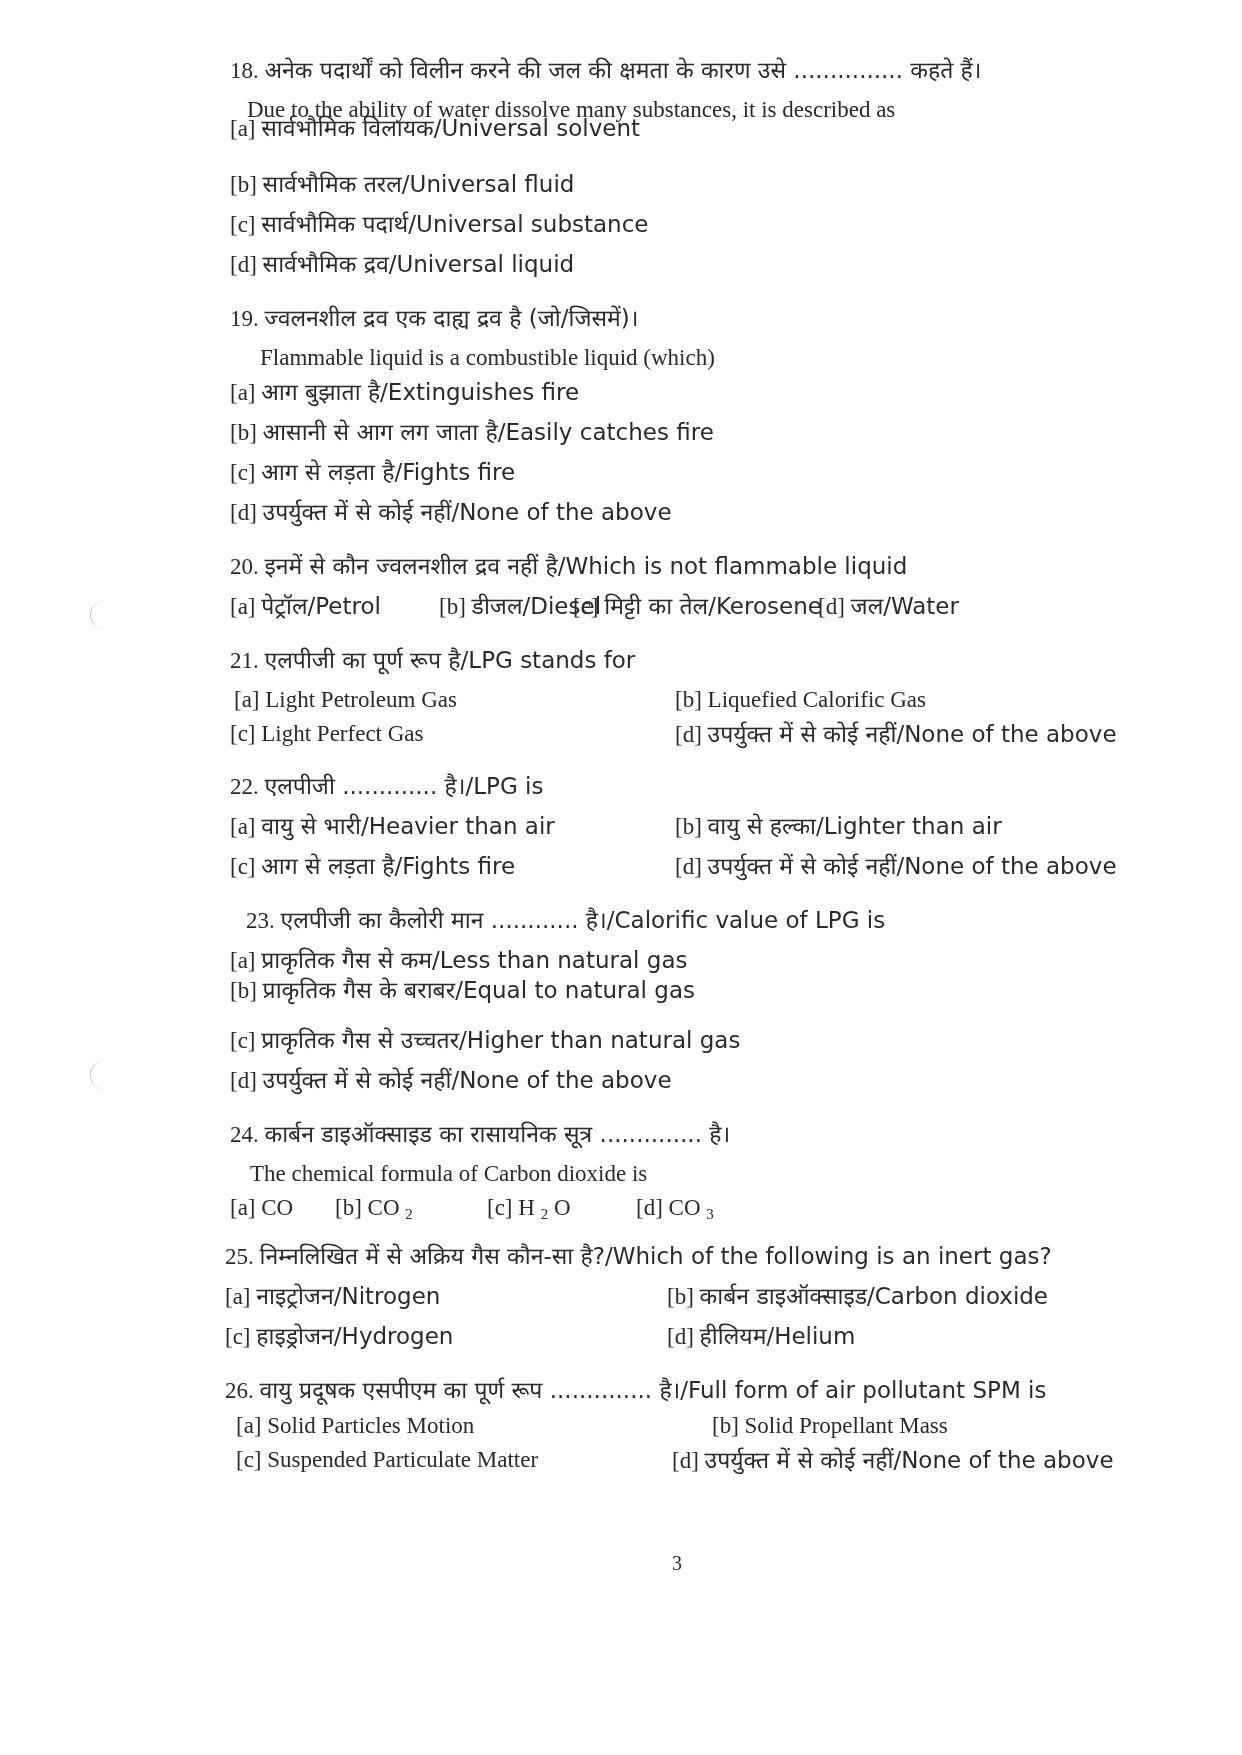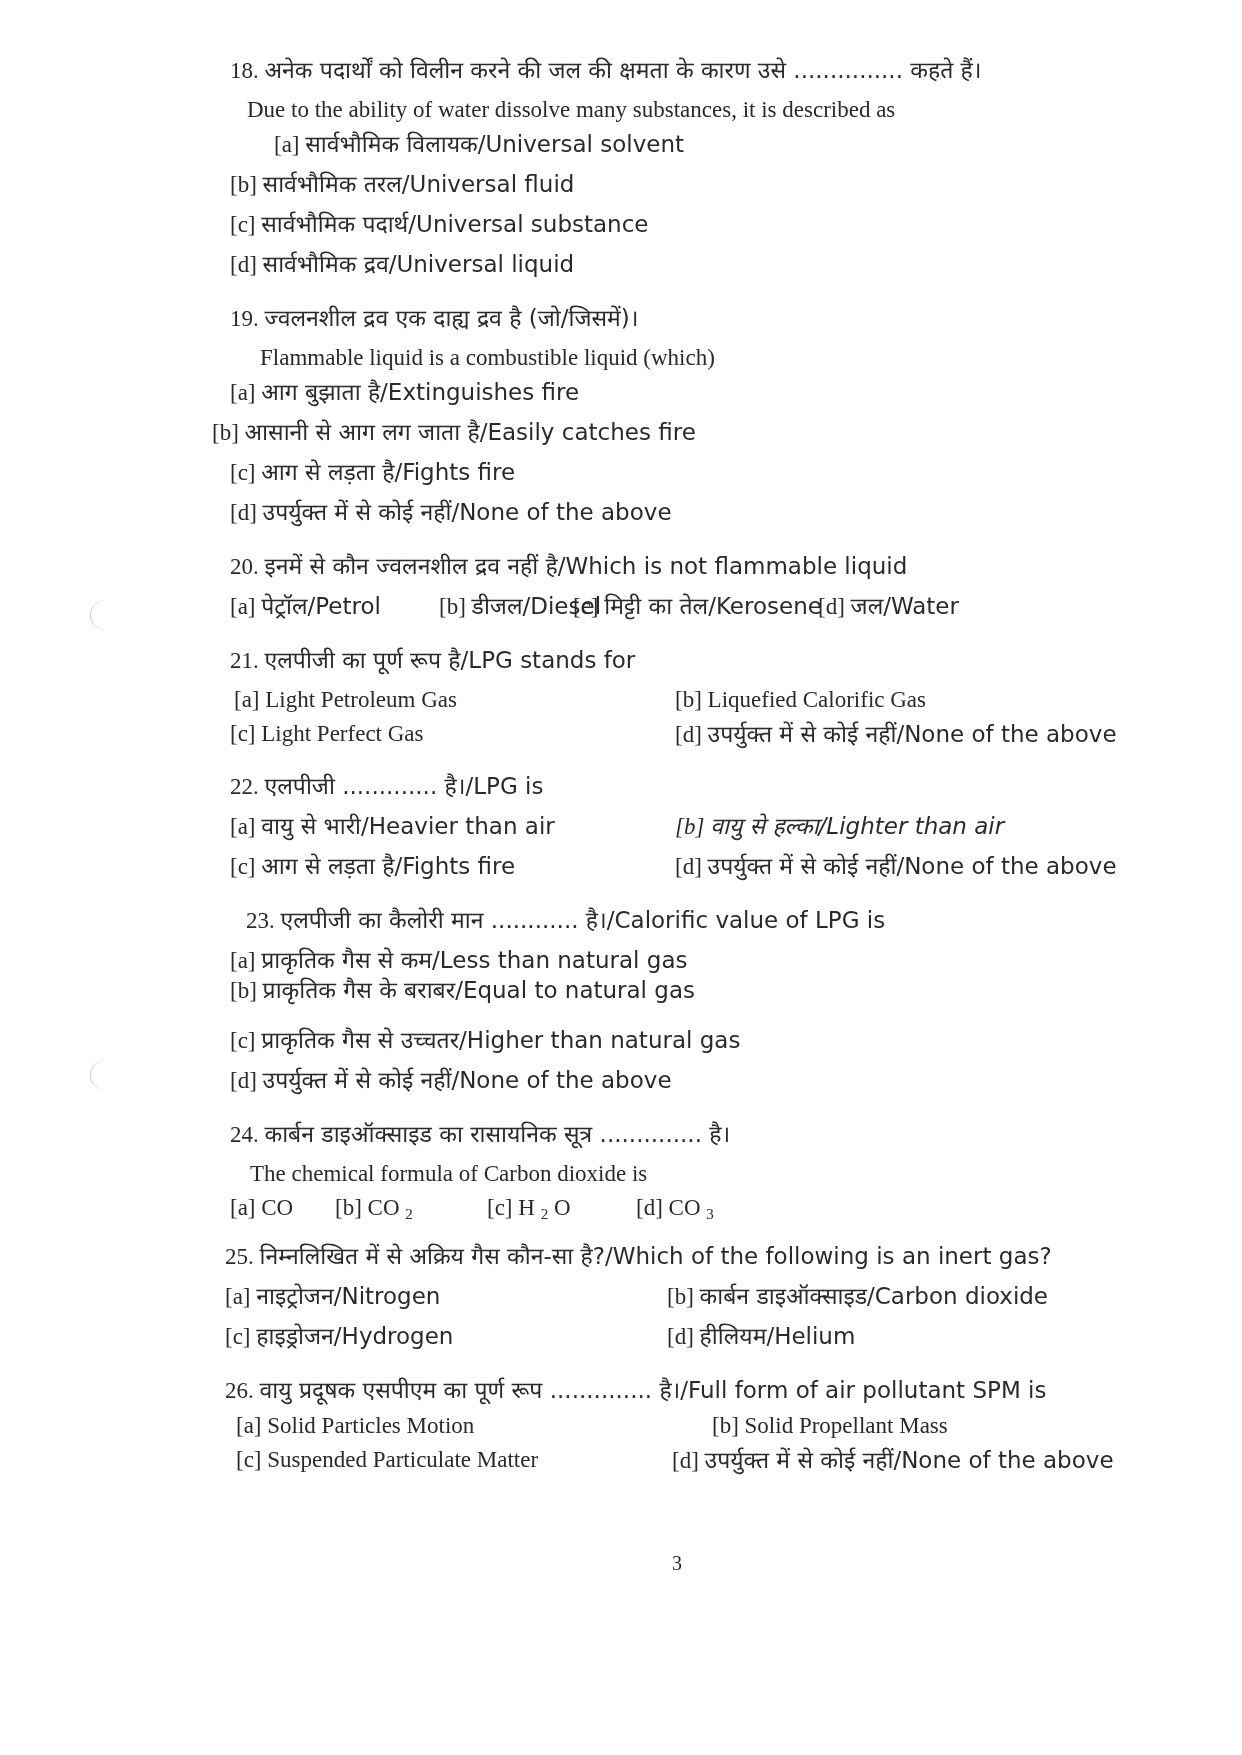--- a/index.html
+++ b/index.html
@@ -26,34 +26,34 @@
 
   <div class="punch" style="left:90px;top:600px;"></div>
   <div class="punch" style="left:90px;top:1060px;"></div>
 
   <div>
     <div class="line" style="left:230px;top:56px;">
       <span>18.</span>
       <span class="hi">अनेक पदार्थों को विलीन करने की जल की क्षमता के कारण उसे ............... कहते हैं।</span>
     </div>
     <div class="line" style="left:247px;top:96px;">Due to the ability of water dissolve many substances, it is described as</div>
-    <div class="line" style="left:230px;top:130px;margin-left:44px;"><span>[a]</span> <span class="hi">सार्वभौमिक विलायक/Universal solvent</span></div>
+    <div class="line" style="left:230px;top:114px;"><span>[a]</span> <span class="hi">सार्वभौमिक विलायक/Universal solvent</span></div>
     <div class="line" style="left:230px;top:170px;"><span>[b]</span> <span class="hi">सार्वभौमिक तरल/Universal fluid</span></div>
     <div class="line" style="left:230px;top:210px;"><span>[c]</span> <span class="hi">सार्वभौमिक पदार्थ/Universal substance</span></div>
     <div class="line" style="left:230px;top:250px;"><span>[d]</span> <span class="hi">सार्वभौमिक द्रव/Universal liquid</span></div>
   </div>
 
   <div>
     <div class="line" style="left:230px;top:304px;">
       <span>19.</span>
       <span class="hi">ज्वलनशील द्रव एक दाह्य द्रव है (जो/जिसमें)।</span>
     </div>
     <div class="line" style="left:260px;top:344px;">Flammable liquid is a combustible liquid (which)</div>
     <div class="line" style="left:230px;top:378px;"><span>[a]</span> <span class="hi">आग बुझाता है/Extinguishes fire</span></div>
-    <div class="line" style="left:212px;top:418px;"><span>[b]</span> <span class="hi">आसानी से आग लग जाता है/Easily catches fire</span></div>
+    <div class="line" style="left:230px;top:418px;"><span>[b]</span> <span class="hi">आसानी से आग लग जाता है/Easily catches fire</span></div>
     <div class="line" style="left:230px;top:458px;"><span>[c]</span> <span class="hi">आग से लड़ता है/Fights fire</span></div>
     <div class="line" style="left:230px;top:498px;"><span>[d]</span> <span class="hi">उपर्युक्त में से कोई नहीं/None of the above</span></div>
   </div>
 
   <div>
     <div class="line" style="left:230px;top:552px;">
       <span>20.</span>
       <span class="hi">इनमें से कौन ज्वलनशील द्रव नहीं है/Which is not flammable  liquid</span>
     </div>
     <div class="line" style="left:230px;top:592px;"><span>[a]</span> <span class="hi">पेट्रॉल/Petrol</span></div>
@@ -72,21 +72,21 @@
     <div class="line" style="left:230px;top:720px;"><span>[c]</span> <span>Light Perfect Gas</span></div>
     <div class="line" style="left:675px;top:720px;"><span>[d]</span> <span class="hi">उपर्युक्त में से कोई नहीं/None of the above</span></div>
   </div>
 
   <div>
     <div class="line" style="left:230px;top:772px;">
       <span>22.</span>
       <span class="hi">एलपीजी ............. है।/LPG is</span>
     </div>
     <div class="line" style="left:230px;top:812px;"><span>[a]</span> <span class="hi">वायु से भारी/Heavier than air</span></div>
-    <div class="line" style="left:675px;top:812px;font-style:italic;"><span>[b]</span> <span class="hi">वायु से हल्का/Lighter than air</span></div>
+    <div class="line" style="left:675px;top:812px;"><span>[b]</span> <span class="hi">वायु से हल्का/Lighter than air</span></div>
     <div class="line" style="left:230px;top:852px;"><span>[c]</span> <span class="hi">आग से लड़ता है/Fights fire</span></div>
     <div class="line" style="left:675px;top:852px;"><span>[d]</span> <span class="hi">उपर्युक्त में से कोई नहीं/None of the above</span></div>
   </div>
 
   <div>
     <div class="line" style="left:230px;top:906px;margin-left:16px;">
       <span>23.</span>
       <span class="hi">एलपीजी का कैलोरी मान ............ है।/Calorific value of LPG is</span>
     </div>
     <div class="line" style="left:230px;top:946px;"><span>[a]</span> <span class="hi">प्राकृतिक गैस से कम/Less than natural gas</span></div>

